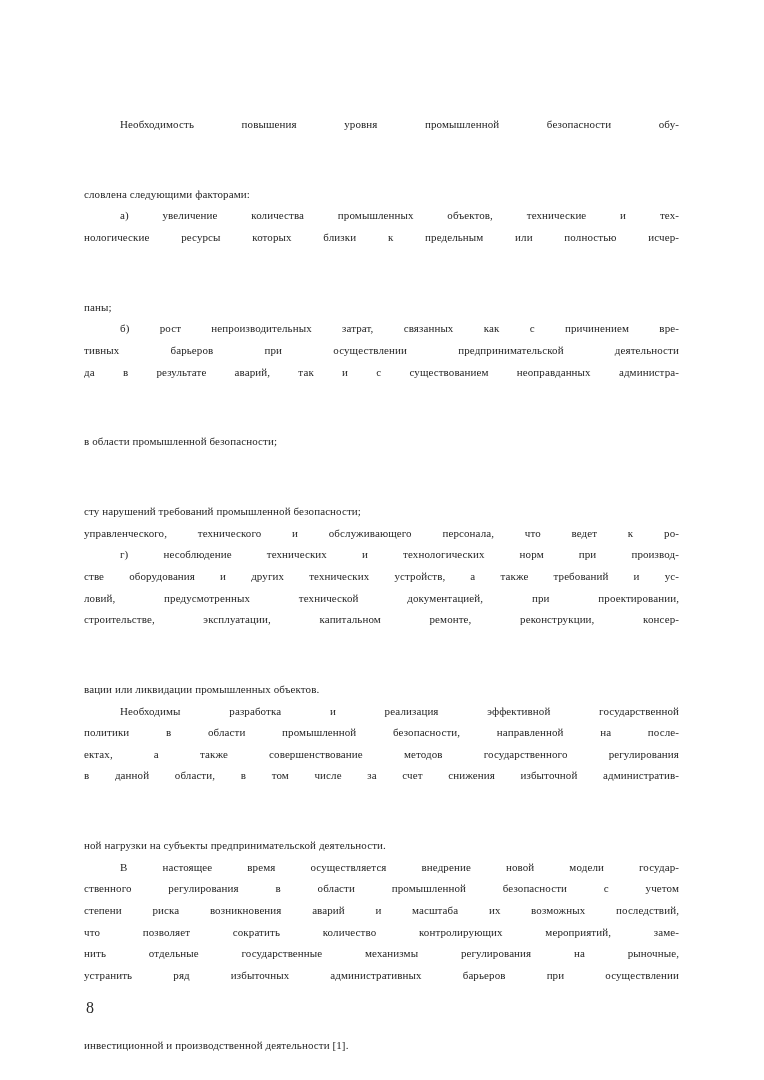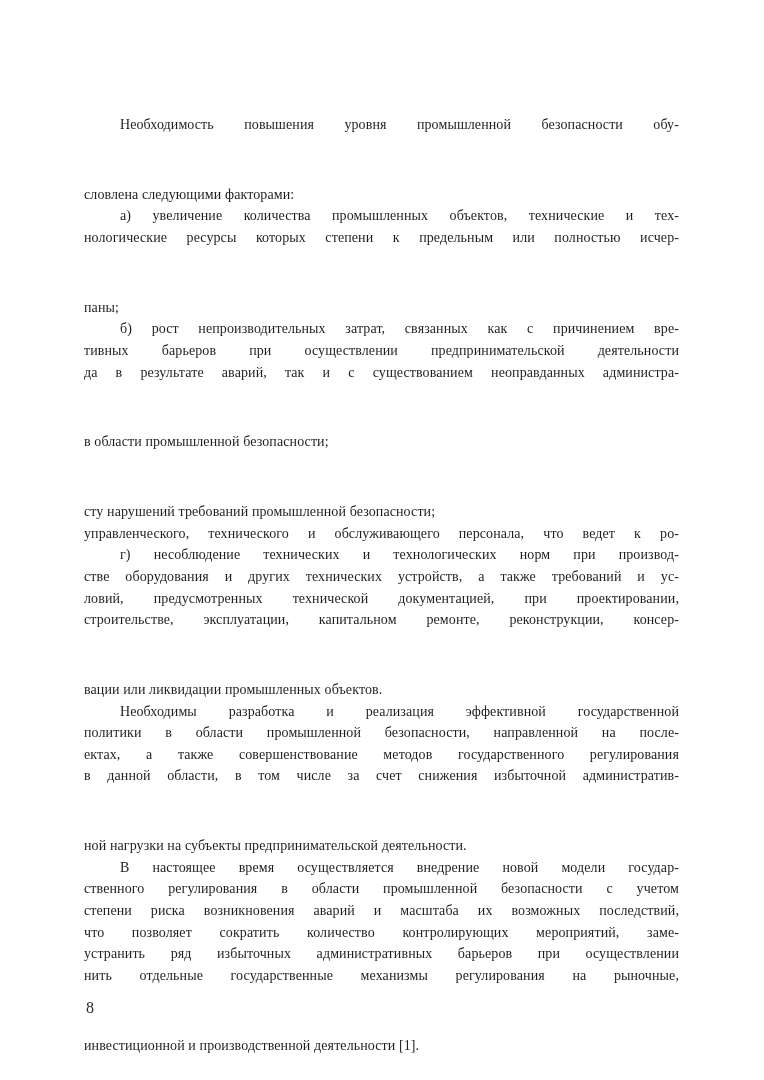--- a/index.html
+++ b/index.html
@@ -21,21 +21,21 @@
     position: absolute;
     left: 84px;
     top: 114px;
     width: 595px;
   }
   .para {
     margin: 0;
     padding: 0;
   }
   .para .line {
-    font-size: 14px;
+    font-size: 11px;
     line-height: 21.66px;
     text-align: justify;
     text-align-last: justify;
     letter-spacing: 0.1px;
     white-space: normal;
   }
   .para .line.first {
     text-indent: 36px;
   }
   .para .line.last {
@@ -56,21 +56,21 @@
 <body>
 
 <div class="page">
   <div class="text-body">
       <div class="para">
         <div class="line first">Необходимость повышения уровня промышленной безопасности обу-</div>
         <div class="line last">словлена следующими факторами:</div>
       </div>
       <div class="para">
         <div class="line first">а) увеличение количества промышленных объектов, технические и тех-</div>
-        <div class="line">нологические ресурсы которых степени к предельным или полностью исчер-</div>
+        <div class="line">нологические ресурсы которых близки к предельным или полностью исчер-</div>
         <div class="line last">паны;</div>
       </div>
       <div class="para">
         <div class="line first">б) рост непроизводительных затрат, связанных как с причинением вре-</div>
         <div class="line">тивных барьеров при осуществлении предпринимательской деятельности</div>
         <div class="line">да в результате аварий, так и с существованием неоправданных администра-</div>
         <div class="line last">в области промышленной безопасности;</div>
       </div>
       <div class="para">
         <div class="line last">сту нарушений требований промышленной безопасности;</div>
@@ -88,21 +88,21 @@
         <div class="line">политики в области промышленной безопасности, направленной на после-</div>
         <div class="line">ектах, а также совершенствование методов государственного регулирования</div>
         <div class="line">в данной области, в том числе за счет снижения избыточной административ-</div>
         <div class="line last">ной нагрузки на субъекты предпринимательской деятельности.</div>
       </div>
       <div class="para">
         <div class="line first">В настоящее время осуществляется внедрение новой модели государ-</div>
         <div class="line">ственного регулирования в области промышленной безопасности с учетом</div>
         <div class="line">степени риска возникновения аварий и масштаба их возможных последствий,</div>
         <div class="line">что позволяет сократить количество контролирующих мероприятий, заме-</div>
+        <div class="line">нить отдельные государственные механизмы регулирования на рыночные,</div>
         <div class="line">устранить ряд избыточных административных барьеров при осуществлении</div>
-        <div class="line">нить отдельные государственные механизмы регулирования на рыночные,</div>
         <div class="line last">инвестиционной и производственной деятельности [1].</div>
       </div>
     </div>
   <div class="footer">
     <span class="page-number">8</span>
   </div>
 </div>
 
 </body></html>

